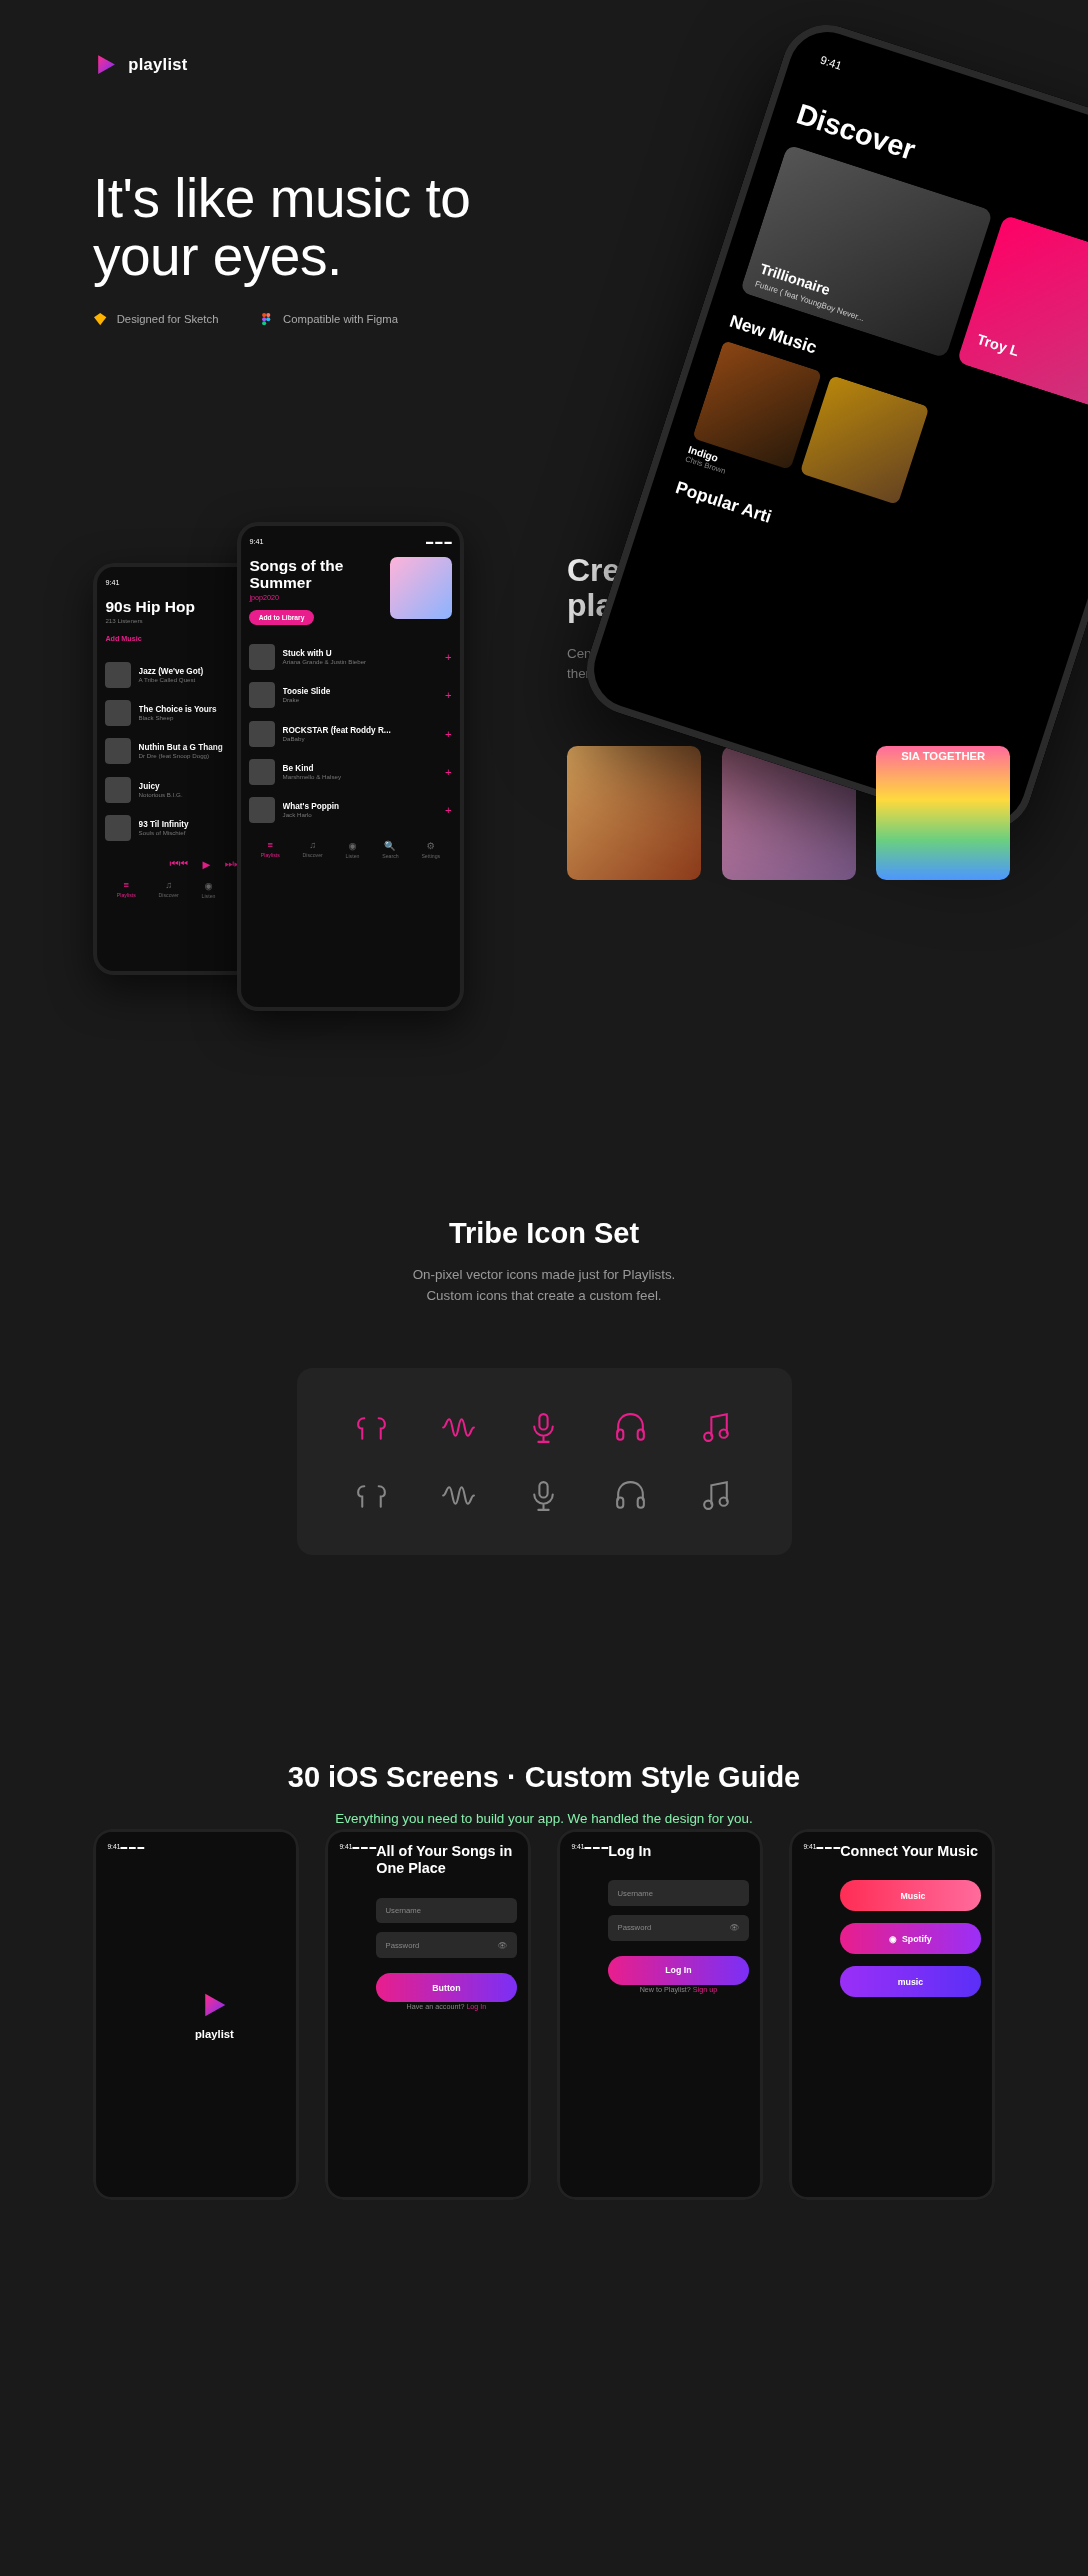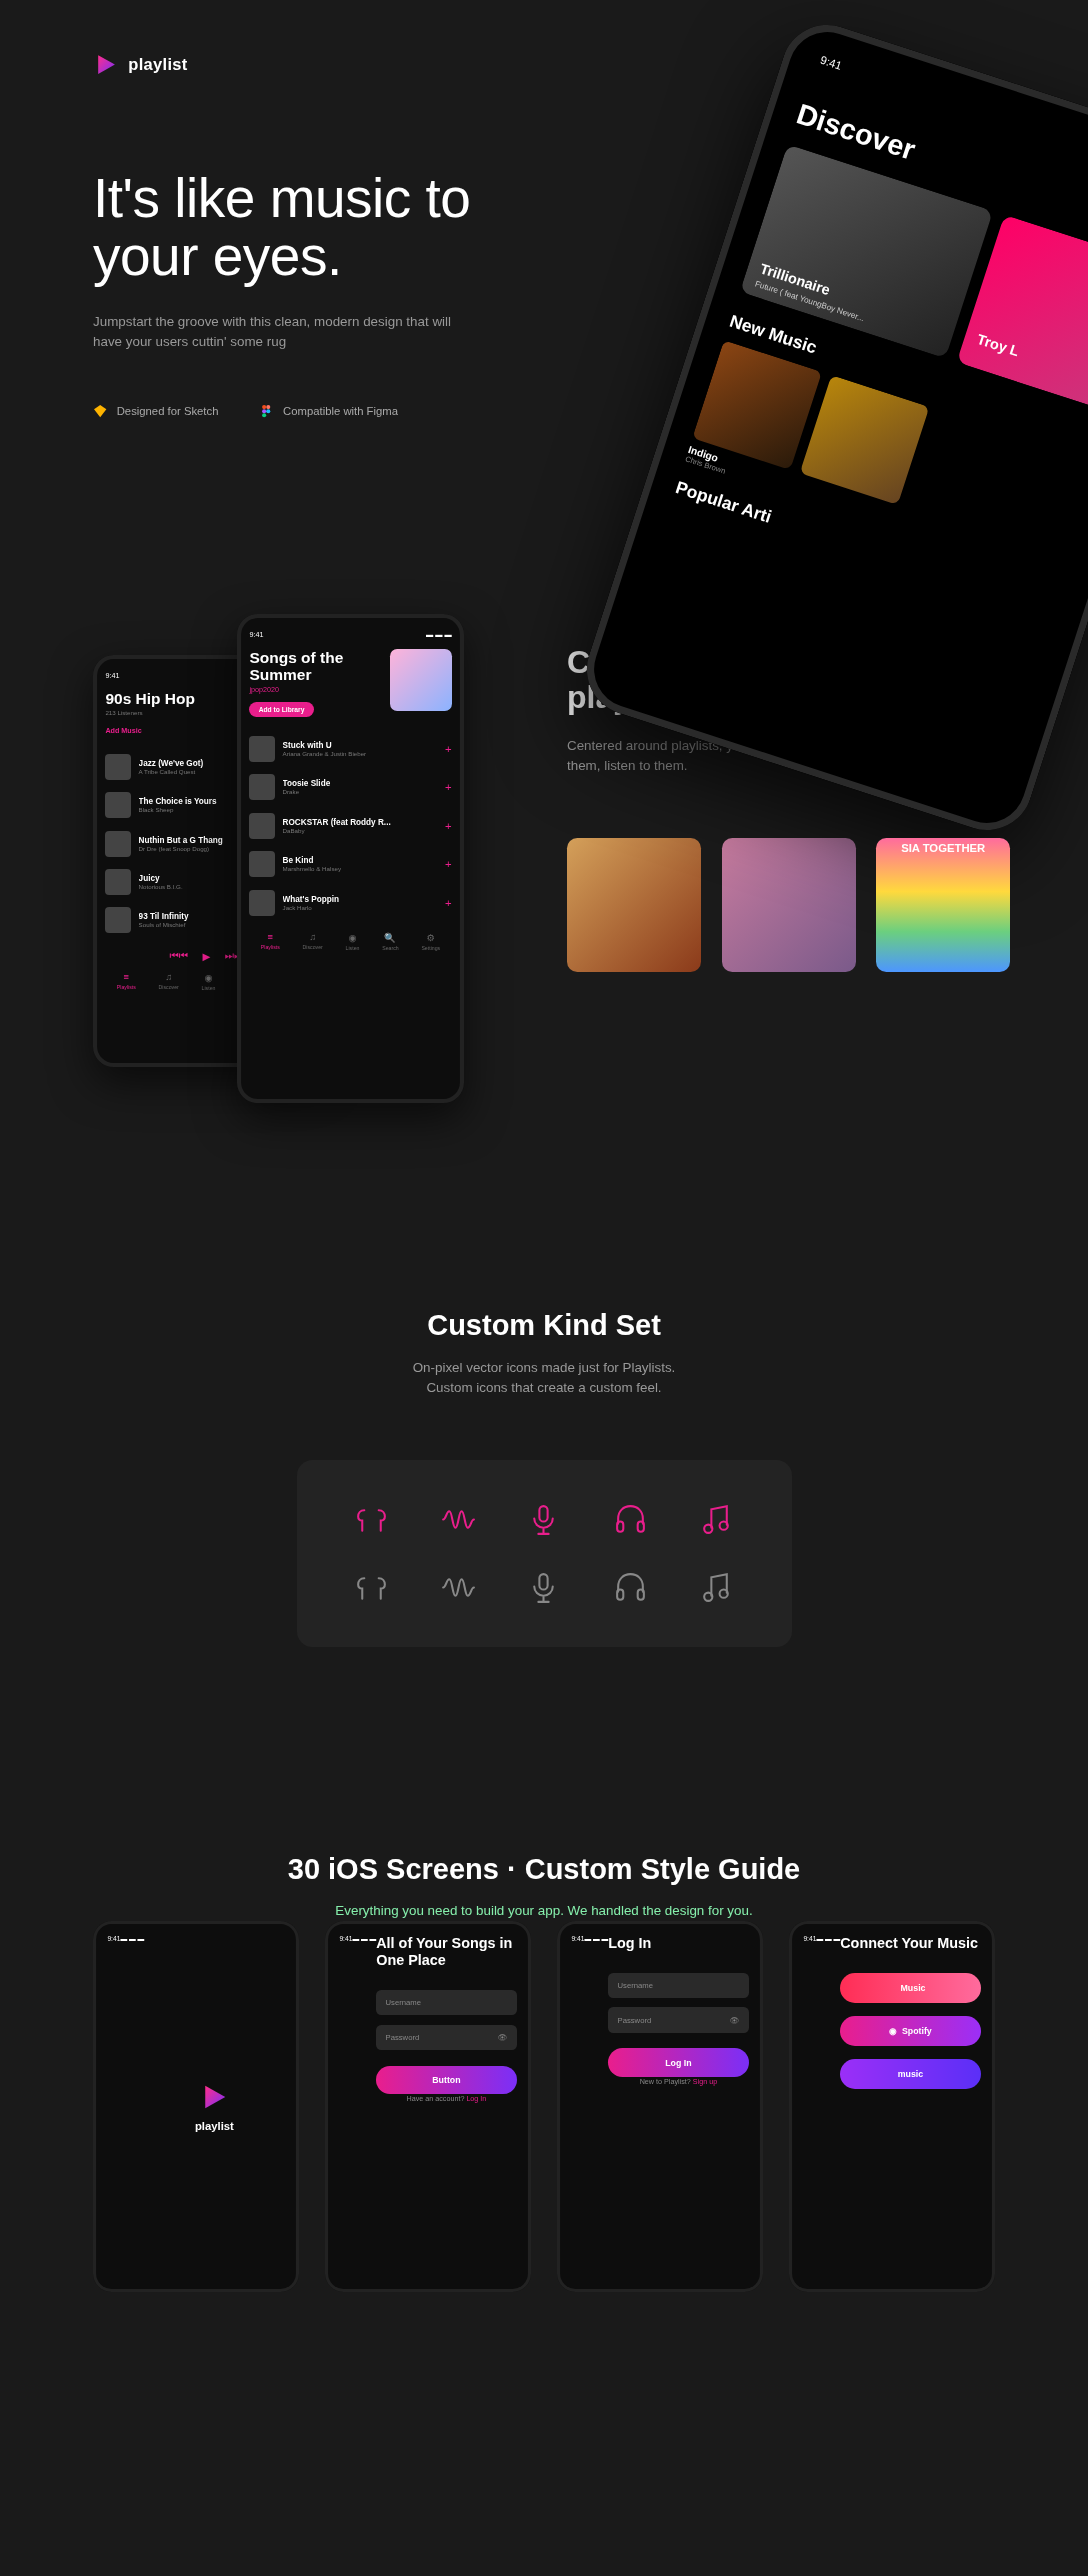--- a/index.html
+++ b/index.html
@@ -142,21 +142,20 @@
             <stop offset="1" stop-color="#7b2ff7"></stop>
           </linearGradient>
         </defs>
       <path d="M10 6 L42 24 L10 42 Z" fill="url(#lg1)"></path>
     </svg>
     <span class="logo-text">playlist</span>
   </div>
 
   <div class="hero">
     <h1 class="hero-title">It's like music to your eyes.</h1>
-    <p class="hero-sub">Jumpstart the groove with this clean, modern design that will have your users cuttin' some rug</p>
     <div class="tool-row">
       <div class="tool-item">
         <svg class="tool-icon" viewBox="0 0 28 28">
             <path d="M14 2 L26 10 L14 26 L2 10 Z" fill="#fdb300"></path>
           </svg>
         <span>Designed for Sketch</span>
       </div>
       <div class="tool-item">
         <svg class="tool-icon" viewBox="0 0 28 28">
           <circle cx="10" cy="6" r="4" fill="#f24e1e"></circle>
@@ -376,21 +375,21 @@
         <div class="album-tile a1"></div>
         <div class="album-tile a2"></div>
         <div class="album-tile a3">
           <div class="sia-text">SIA TOGETHER</div>
         </div>
       </div>
     </div>
   </div>
 
   <div class="icon-section">
-    <h2 class="icon-title">Custom Kind Set</h2>
+    <h2 class="icon-title">Tribe Icon Set</h2>
     <p class="icon-body">
       <span>On-pixel vector icons made just for Playlists.</span><br>
       <span>Custom icons that create a custom feel.</span>
     </p>
     <div class="icon-panel">
 
       <svg class="icon-row-pink" viewBox="0 0 72 72" fill="none" stroke-width="4" stroke-linecap="round">
           <path d="M22 18c-8 0-12 6-12 12s4 8 8 8v20M50 18c8 0 12 6 12 12s-4 8-8 8v20"></path>
         </svg>
       <svg class="icon-row-pink" viewBox="0 0 72 72" fill="none" stroke-width="4" stroke-linecap="round">

